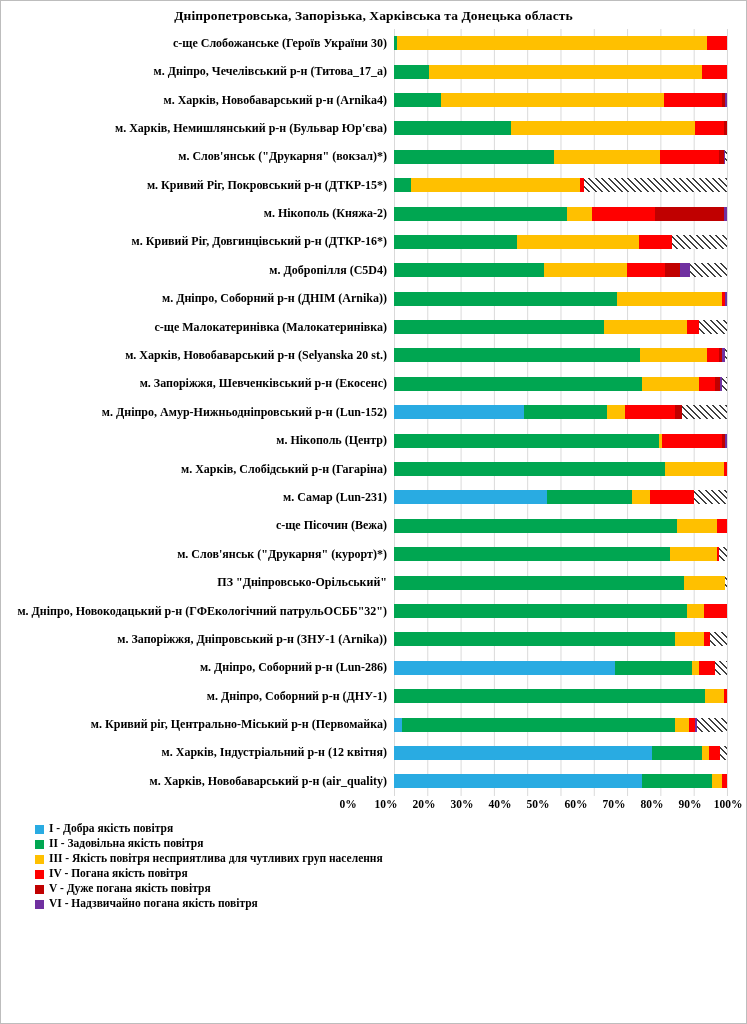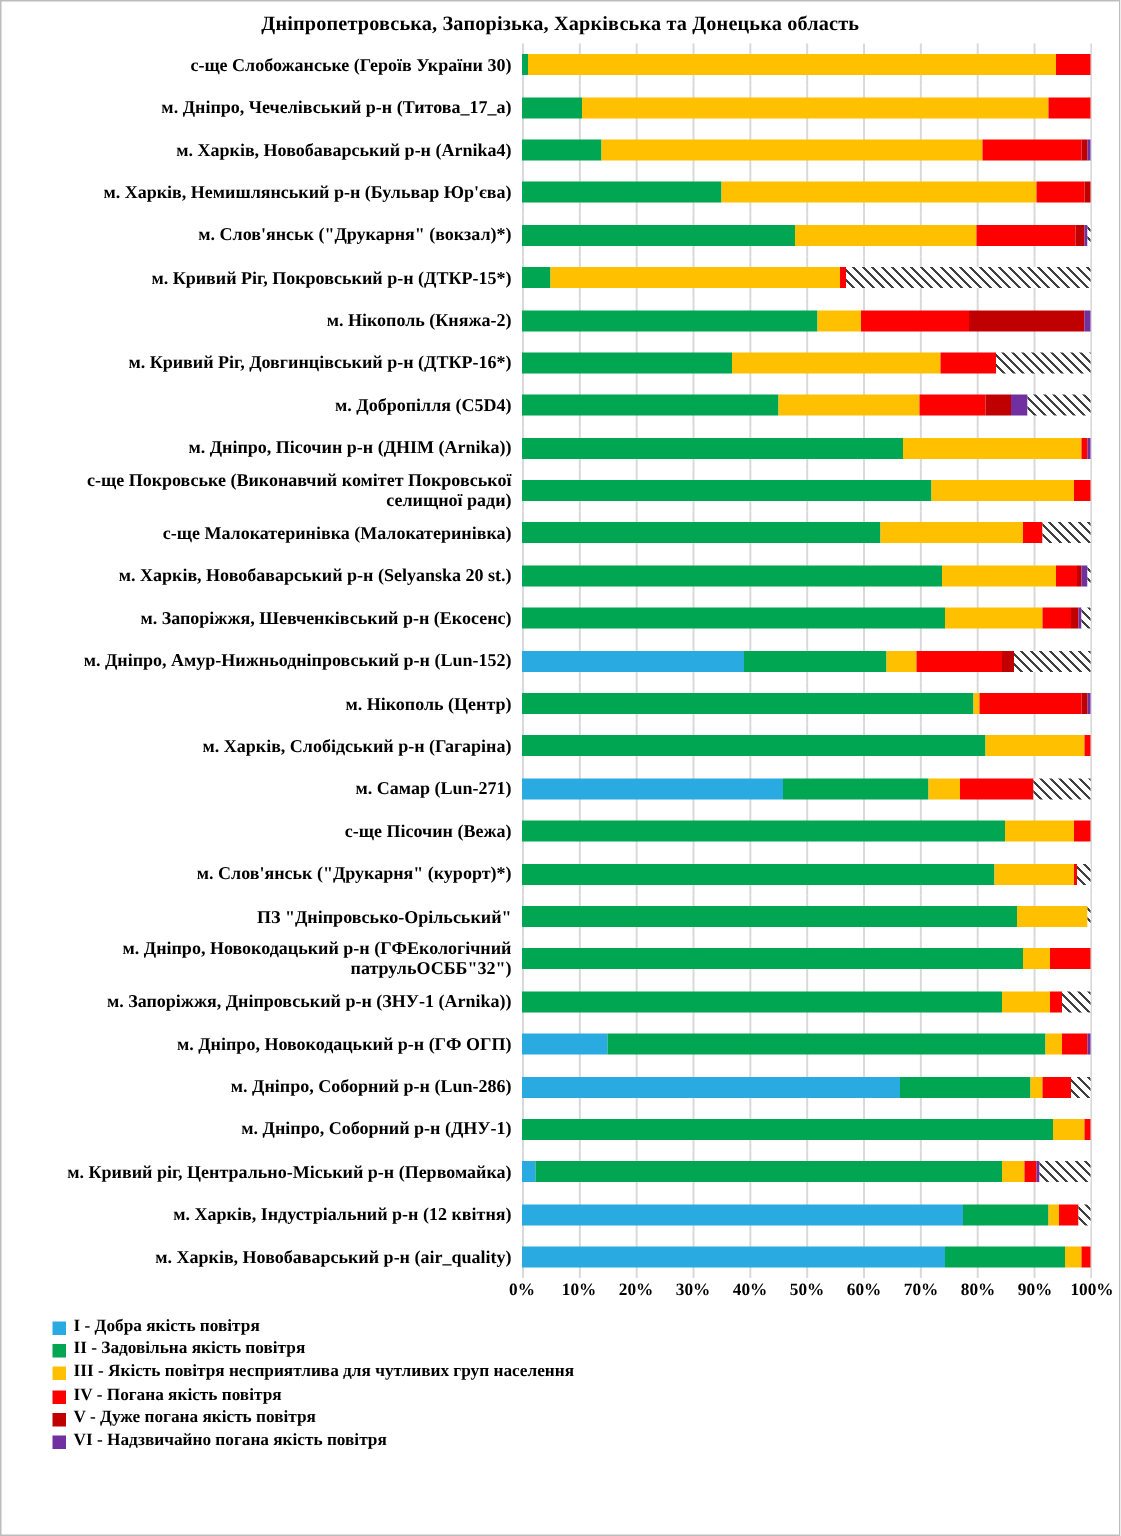--- a/index.html
+++ b/index.html
@@ -12,21 +12,21 @@
     box-sizing:border-box;width:747px;height:1024px;
     border:1px solid #bdbdbd;background:#fff;
   }
   .chart-title{
     text-align:center;font-weight:bold;font-size:13.5px;
     padding-top:7px;letter-spacing:.1px;
   }
   .chart{margin-top:5px;}
   .bar-row{display:flex;height:28.4px;align-items:center;}
   .row-label{
-    box-sizing:border-box;width:347px;padding-right:7px;padding-left:4px;
+    box-sizing:border-box;width:393px;padding-right:7px;padding-left:4px;
     text-align:right;font-weight:bold;font-size:12px;line-height:1.08;
   }
   .row-track{
     flex:1;height:100%;position:relative;margin-right:18px;
     background-image:linear-gradient(to right,#d9d9d9 1px,transparent 1px);
     background-size:10% 100%;
     border-right:1px solid #d9d9d9;
     display:flex;align-items:center;
   }
   .bar{display:flex;width:100%;height:14px;position:relative;z-index:1;}
@@ -152,37 +152,27 @@
             <div class="seg" style="width: 45%; background: rgb(0, 166, 81);"></div>
             <div class="seg" style="width: 25%; background: rgb(255, 192, 0);"></div>
             <div class="seg" style="width: 11.5%; background: rgb(255, 0, 0);"></div>
             <div class="seg" style="width: 4.5%; background: rgb(192, 0, 0);"></div>
             <div class="seg" style="width: 3%; background: rgb(112, 48, 160);"></div>
             <div class="seg seg-missing" style="width: 11%;"></div>
           </div>
         </div>
       </div>
       <div class="bar-row">
-        <div class="row-label">м. Дніпро, Пісочин р-н (ДНІМ (Arnika))</div>
+        <div class="row-label">м. Дніпро, Соборний р-н (ДНІМ (Arnika))</div>
         <div class="row-track">
           <div class="bar">
             <div class="seg" style="width: 67%; background: rgb(0, 166, 81);"></div>
             <div class="seg" style="width: 31.5%; background: rgb(255, 192, 0);"></div>
             <div class="seg" style="width: 1%; background: rgb(255, 0, 0);"></div>
             <div class="seg" style="width: 0.5%; background: rgb(112, 48, 160);"></div>
-          </div>
-        </div>
-      </div>
-      <div class="bar-row">
-        <div class="row-label">с-ще Покровське (Виконавчий комітет Покровської селищної ради)</div>
-        <div class="row-track">
-          <div class="bar">
-            <div class="seg" style="width: 72%; background: rgb(0, 166, 81);"></div>
-            <div class="seg" style="width: 25%; background: rgb(255, 192, 0);"></div>
-            <div class="seg" style="width: 3%; background: rgb(255, 0, 0);"></div>
           </div>
         </div>
       </div>
       <div class="bar-row">
         <div class="row-label">с-ще Малокатеринівка (Малокатеринівка)</div>
         <div class="row-track">
           <div class="bar">
             <div class="seg" style="width: 63%; background: rgb(0, 166, 81);"></div>
             <div class="seg" style="width: 25%; background: rgb(255, 192, 0);"></div>
             <div class="seg" style="width: 3.5%; background: rgb(255, 0, 0);"></div>
@@ -245,21 +235,21 @@
         <div class="row-label">м. Харків, Слобідський р-н (Гагаріна)</div>
         <div class="row-track">
           <div class="bar">
             <div class="seg" style="width: 81.5%; background: rgb(0, 166, 81);"></div>
             <div class="seg" style="width: 17.5%; background: rgb(255, 192, 0);"></div>
             <div class="seg" style="width: 1%; background: rgb(255, 0, 0);"></div>
           </div>
         </div>
       </div>
       <div class="bar-row">
-        <div class="row-label">м. Самар (Lun-271)</div>
+        <div class="row-label">м. Самар (Lun-231)</div>
         <div class="row-track">
           <div class="bar">
             <div class="seg" style="width: 46%; background: rgb(41, 171, 226);"></div>
             <div class="seg" style="width: 25.5%; background: rgb(0, 166, 81);"></div>
             <div class="seg" style="width: 5.5%; background: rgb(255, 192, 0);"></div>
             <div class="seg" style="width: 13%; background: rgb(255, 0, 0);"></div>
             <div class="seg seg-missing" style="width: 10%;"></div>
           </div>
         </div>
       </div>
@@ -305,32 +295,20 @@
         </div>
       </div>
       <div class="bar-row">
         <div class="row-label">м. Запоріжжя, Дніпровський р-н (ЗНУ-1 (Arnika))</div>
         <div class="row-track">
           <div class="bar">
             <div class="seg" style="width: 84.5%; background: rgb(0, 166, 81);"></div>
             <div class="seg" style="width: 8.5%; background: rgb(255, 192, 0);"></div>
             <div class="seg" style="width: 2%; background: rgb(255, 0, 0);"></div>
             <div class="seg seg-missing" style="width: 5%;"></div>
-          </div>
-        </div>
-      </div>
-      <div class="bar-row">
-        <div class="row-label">м. Дніпро, Новокодацький р-н (ГФ ОГП)</div>
-        <div class="row-track">
-          <div class="bar">
-            <div class="seg" style="width: 15%; background: rgb(41, 171, 226);"></div>
-            <div class="seg" style="width: 77%; background: rgb(0, 166, 81);"></div>
-            <div class="seg" style="width: 3%; background: rgb(255, 192, 0);"></div>
-            <div class="seg" style="width: 4.5%; background: rgb(255, 0, 0);"></div>
-            <div class="seg" style="width: 0.5%; background: rgb(112, 48, 160);"></div>
           </div>
         </div>
       </div>
       <div class="bar-row">
         <div class="row-label">м. Дніпро, Соборний р-н (Lun-286)</div>
         <div class="row-track">
           <div class="bar">
             <div class="seg" style="width: 66.5%; background: rgb(41, 171, 226);"></div>
             <div class="seg" style="width: 23%; background: rgb(0, 166, 81);"></div>
             <div class="seg" style="width: 2%; background: rgb(255, 192, 0);"></div>

